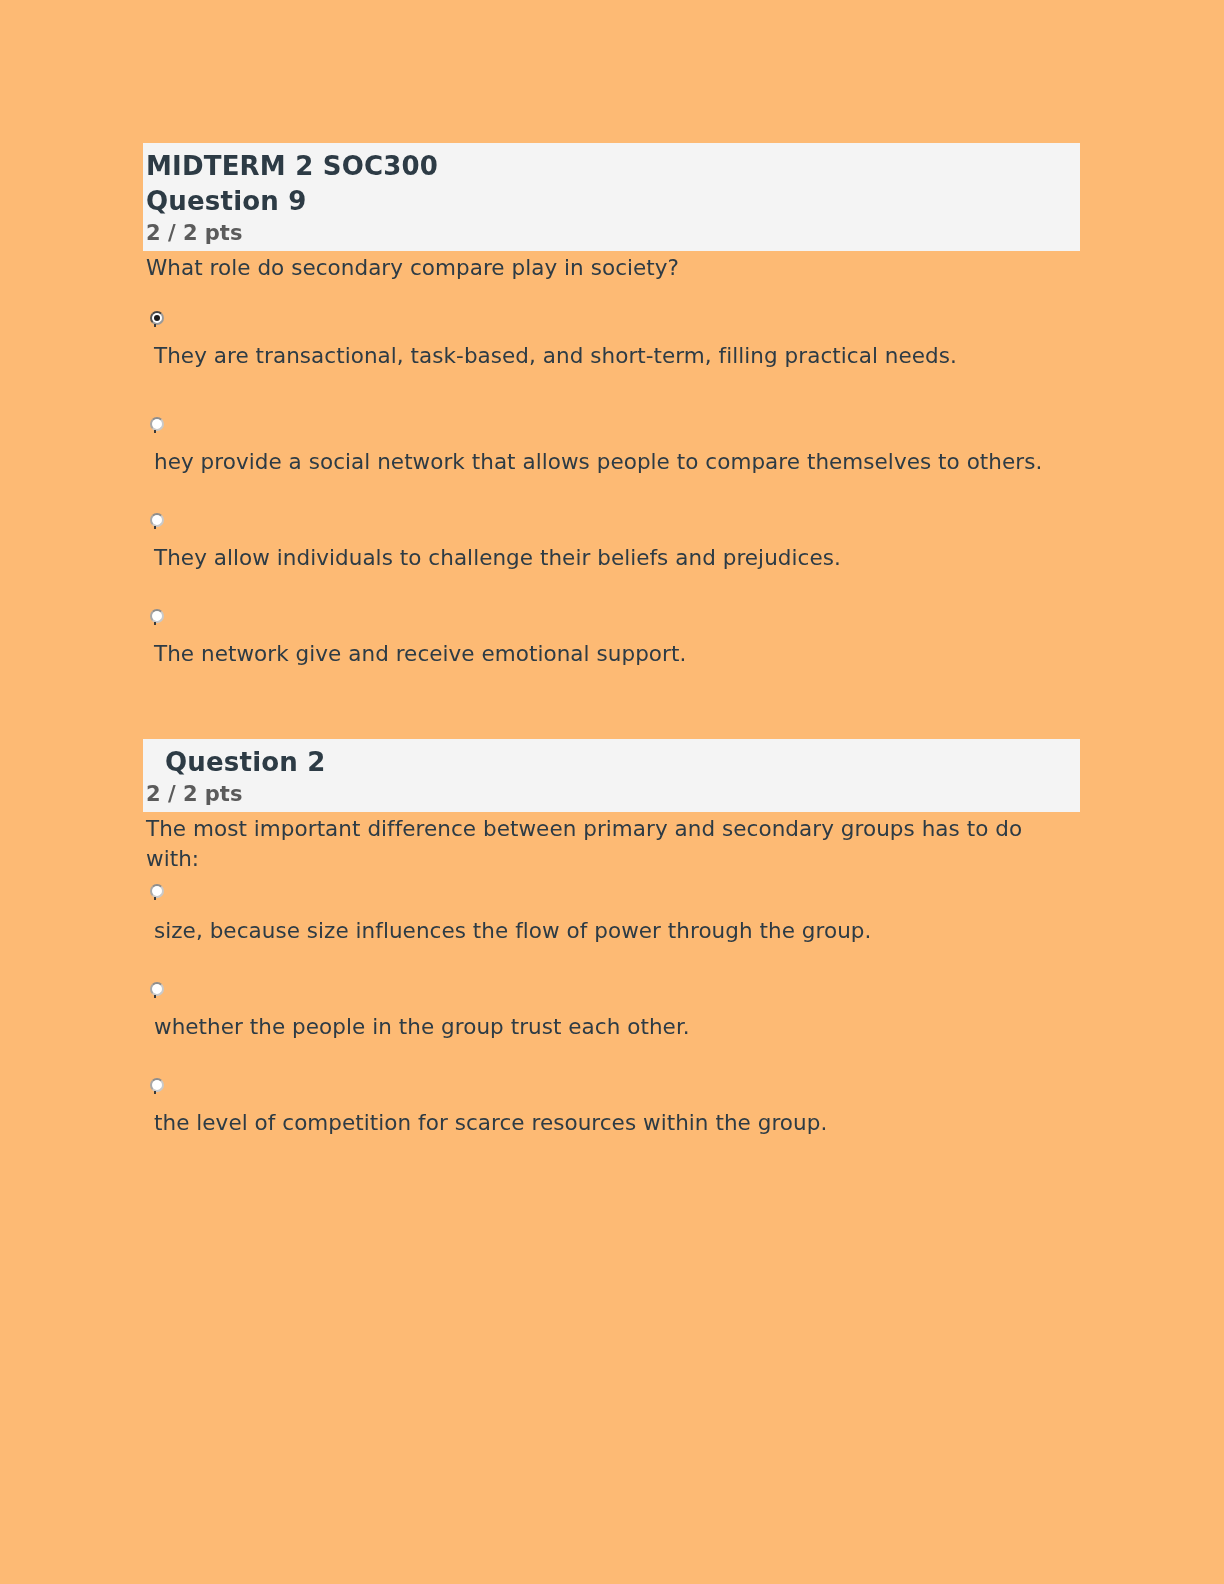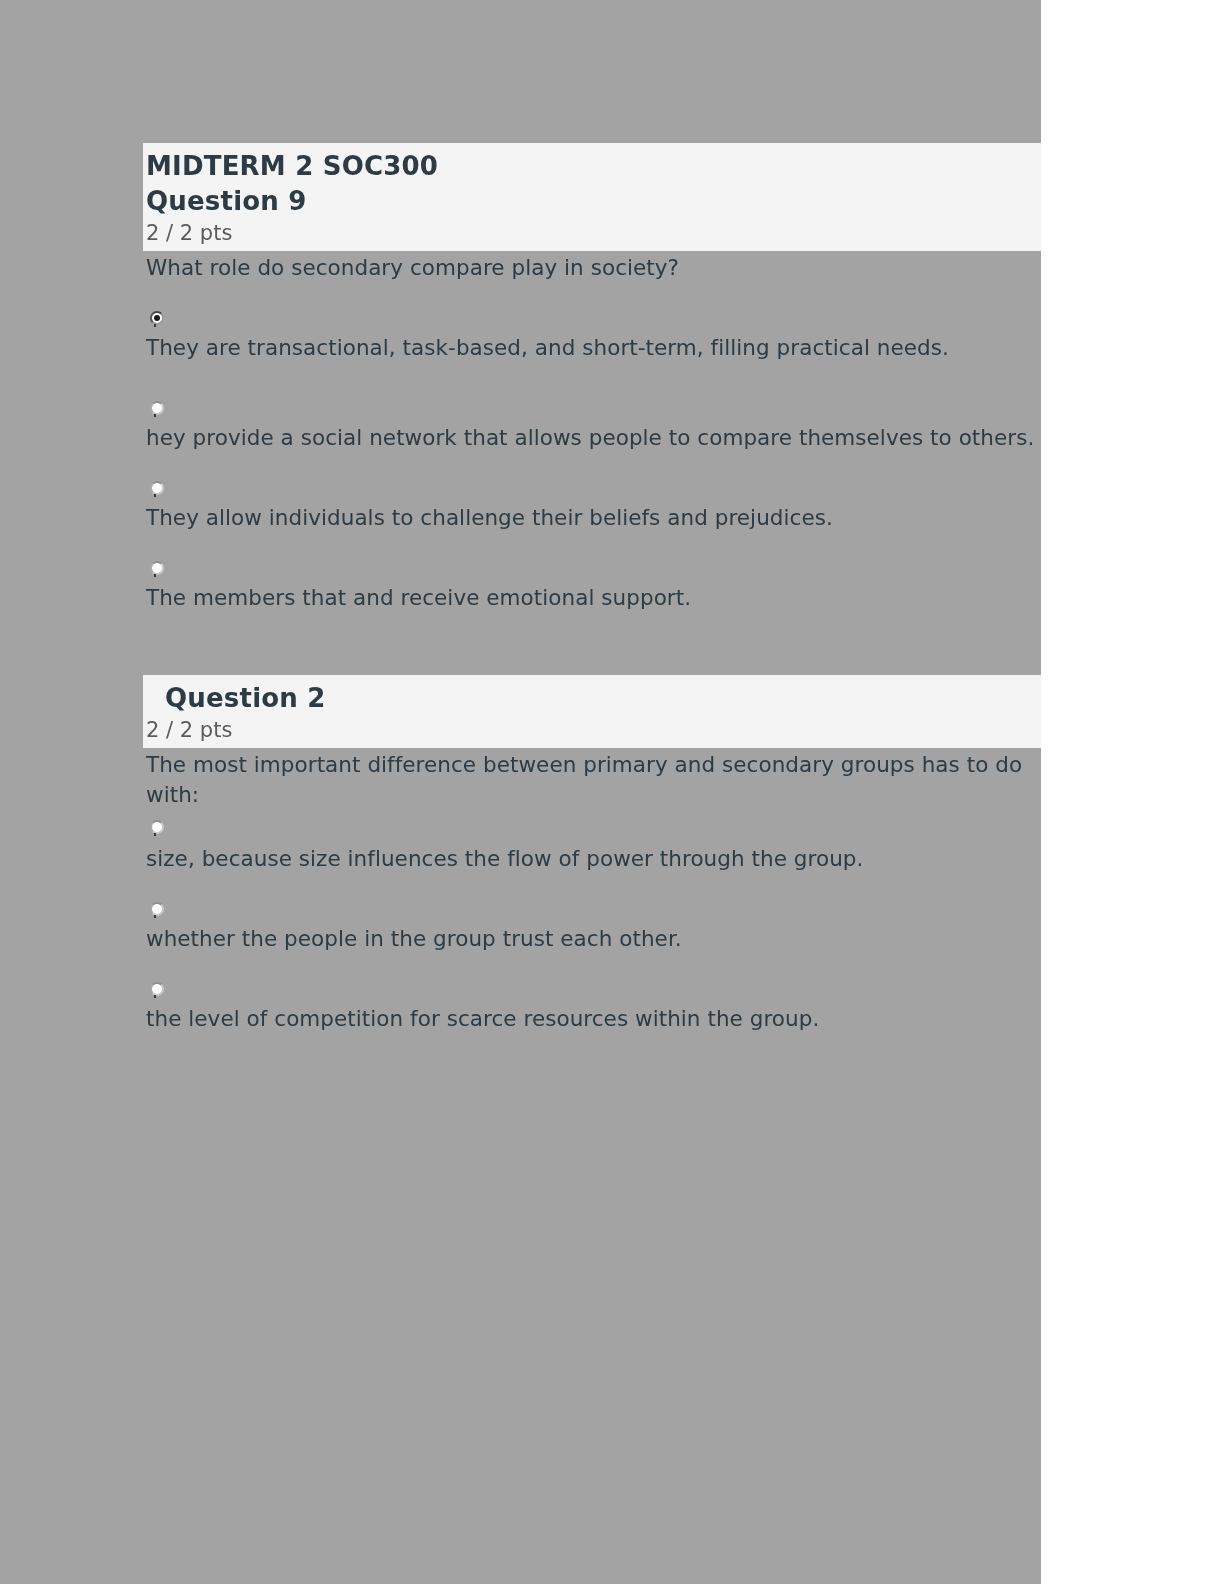--- a/index.html
+++ b/index.html
@@ -8,23 +8,23 @@
     background: #ffffff;
   }
   body {
     width: 1224px;
     height: 1584px;
     font-family: "DejaVu Sans", sans-serif;
     -webkit-font-smoothing: antialiased;
   }
   .page {
     position: relative;
-    width: 1041px;
+    width: 1224px;
     height: 1584px;
-    background: #a3a3a3;
+    background: #fdba74;
     overflow: hidden;
   }
   .doc {
     position: absolute;
     left: 143px;
     top: 143px;
     width: 937px;
   }
 
   
@@ -47,21 +47,21 @@
     font-weight: bold;
     color: #2d3b45;
     line-height: 35px;
     letter-spacing: 0.2px;
     margin: 0;
     padding: 0 0 0 3px;
     white-space: nowrap;
   }
   .q-points {
     font-size: 21px;
-    font-weight: normal;
+    font-weight: bold;
     color: #5b5b5b;
     line-height: 29px;
     margin: 0;
     padding: 0 0 3px 3px;
     white-space: nowrap;
   }
 
   
   .q-text {
     font-size: 21.5px;
@@ -126,21 +126,21 @@
     width: 6px;
     height: 6px;
     border-radius: 50%;
     background: #1c1c1c;
   }
 
   .answer-text {
     font-size: 21.5px;
     color: #2d3b45;
     line-height: 30px;
-    margin: 0;
+    margin: 8px;
     padding: 0 0 0 3px;
     letter-spacing: 0.05px;
   }
 
   .gap-sm { height: 16px; }
   .gap-md { height: 26px; }
   .gap-lg { height: 48px; }
   .gap-xl { height: 62px; }
 </style>
 </head>
@@ -181,21 +181,21 @@
           <span class="radio"></span>
         </div>
         <div class="answer-text">They allow individuals to challenge their beliefs and prejudices.</div>
       </div>
 
       <div class="answer">
         <div class="gap-sm"></div>
         <div class="radio-row">
           <span class="radio"></span>
         </div>
-        <div class="answer-text">The members that and receive emotional support.</div>
+        <div class="answer-text">The network give and receive emotional support.</div>
       </div>
 
     </div>
 
     <div class="gap-xl"></div>
 
     <div class="q-header">
       <div class="q-title" style="padding-top:6px;margin-left:19px;">Question 2</div>
       <div class="q-points">2 / 2 pts</div>
     </div>

